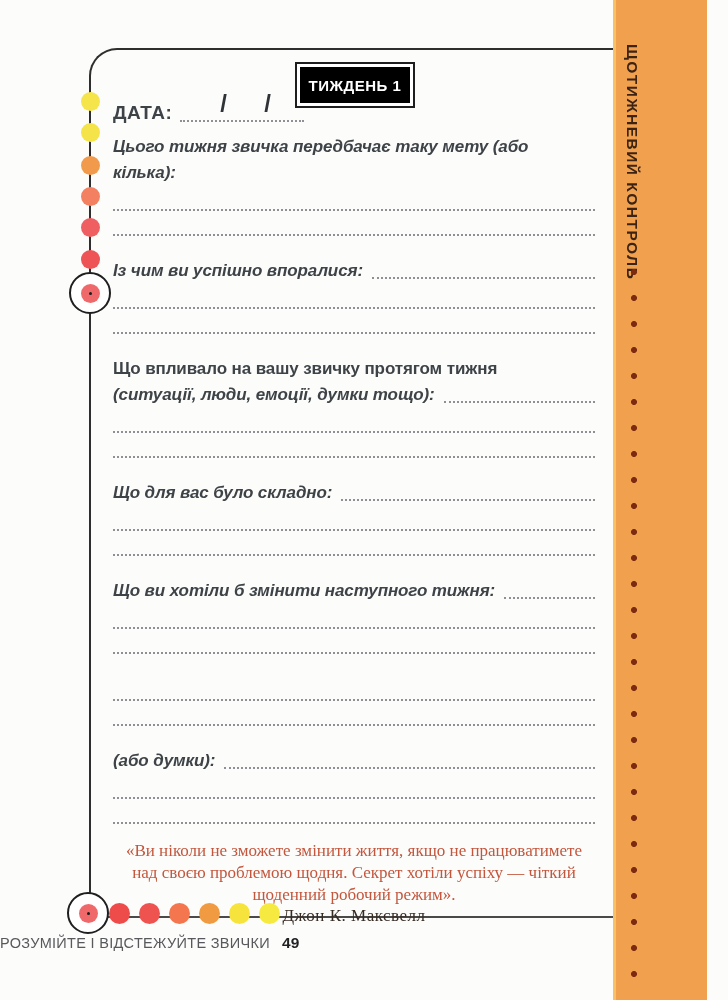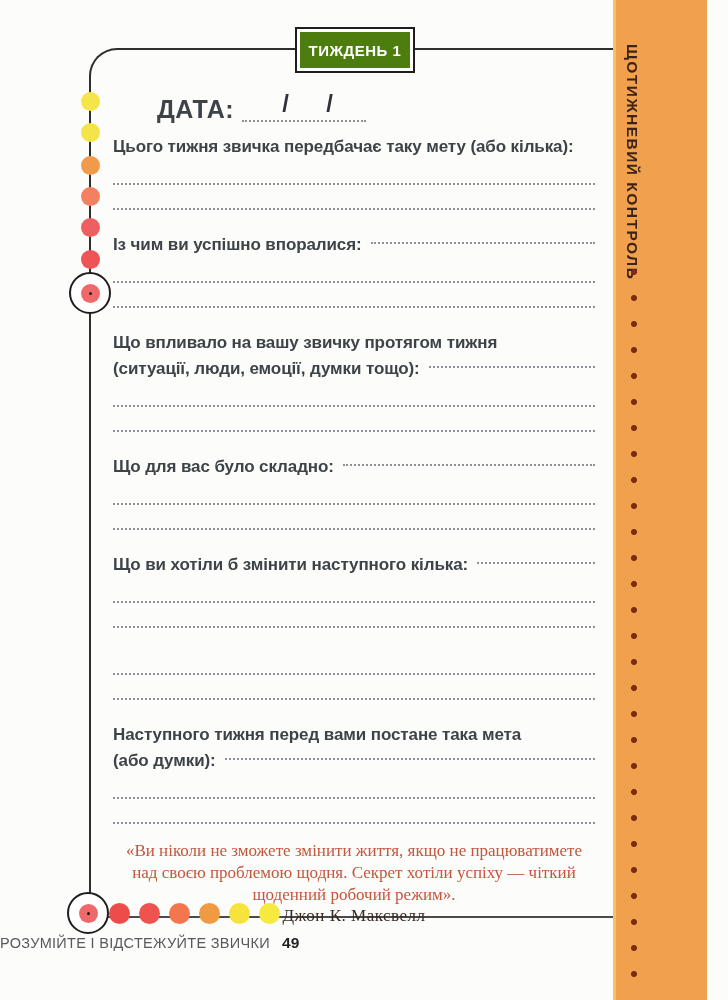--- a/index.html
+++ b/index.html
@@ -65,33 +65,33 @@
   
   .bottom-dot{
     position:absolute; top:903px; width:21px; height:21px; border-radius:50%;
   }
   .b1{left:109px;} .b2{left:139px;} .b3{left:169px;} .b4{left:199px;} .b5{left:229px;} .b6{left:259px;}
 
   
   .content{position:absolute; left:113px; top:90px; width:482px;}
 
   .date-row{display:flex; align-items:flex-end; height:34px; color:#3e4347;}
-  .date-label{font-weight:bold; font-size:25px; letter-spacing:.5px;margin-left:44px;}
+  .date-label{font-weight:bold; font-size:19px; letter-spacing:.5px;}
   .date-fill{
     position:relative; width:124px; margin-left:8px; margin-bottom:2px;
     border-bottom:2px dotted #8d9196; height:20px;
   }
   .slash{
     position:absolute; bottom:2px; font-size:24px; font-weight:bold; color:#2f3337;
   }
   .s1{left:40px;} .s2{left:84px;}
 
   .q{margin-top:22px;}
   .q-first{margin-top:10px;}
-  .qline{display:flex; align-items:center;}
+  .qline{display:flex; align-items:flex-end;font-style:italic;}
   .qtext{
     font-weight:bold; font-size:17px; line-height:26px; color:#3e4347;
     letter-spacing:-0.1px; white-space:nowrap;
   }
   .qwrap{white-space:normal;}
   .hfill{flex:1; border-bottom:2px dotted #8d9196; margin:0 0 5px 9px; min-width:20px;}
   .dl{height:23px; border-bottom:2px dotted #8d9196;}
 
   
   .quote{
@@ -113,21 +113,21 @@
 
 <div class="page">
 
   <div class="frame"></div>
 
   <div class="sidebar" style="background: rgb(241, 160, 78);">
     <div class="sidebar-label" style="color: rgb(60, 35, 19);">ЩОТИЖНЕВИЙ КОНТРОЛЬ</div>
     <div class="sidebar-dots"></div>
   </div>
 
-  <div class="badge" style="background: #4d7c0f;">ТИЖДЕНЬ 1</div>
+  <div class="badge" style="background: #000000; margin-top: 35px;">ТИЖДЕНЬ 1</div>
 
   <div class="rail-dot d1" style="background: rgb(246, 228, 75);"></div>
   <div class="rail-dot d2" style="background: rgb(245, 227, 74);"></div>
   <div class="rail-dot d3" style="background: rgb(242, 154, 76);"></div>
   <div class="rail-dot d4" style="background: rgb(242, 128, 97);"></div>
   <div class="rail-dot d5" style="background: rgb(239, 95, 98);"></div>
   <div class="rail-dot d6" style="background: rgb(238, 83, 86);"></div>
   <div class="ring ring-left">
     <div class="ring-core" style="background: rgb(240, 105, 106);"></div>
   </div>
@@ -183,34 +183,33 @@
       <div class="qline">
         <span class="qtext">Що для вас було складно:</span>
         <span class="hfill"></span>
       </div>
       <div class="dl"></div>
       <div class="dl"></div>
     </div>
 
     <div class="q">
       <div class="qline">
-        <span class="qtext">Що ви хотіли б змінити наступного кілька:</span>
-        <span class="hfill"></span>
-      </div>
-      <div class="dl"></div>
-      <div class="dl"></div>
-    </div>
-
-    <div class="q">
-      <div class="dl"></div>
-      <div class="dl"></div>
-    </div>
-
-    <div class="q">
-      <div class="qtext">Наступного тижня перед вами постане така мета</div>
+        <span class="qtext">Що ви хотіли б змінити наступного тижня:</span>
+        <span class="hfill"></span>
+      </div>
+      <div class="dl"></div>
+      <div class="dl"></div>
+    </div>
+
+    <div class="q">
+      <div class="dl"></div>
+      <div class="dl"></div>
+    </div>
+
+    <div class="q">
       <div class="qline">
         <span class="qtext">(або думки):</span>
         <span class="hfill"></span>
       </div>
       <div class="dl"></div>
       <div class="dl"></div>
     </div>
 
     <div class="quote">
       <div class="quote-text" style="color: rgb(195, 86, 60);">«Ви ніколи не зможете змінити життя, якщо не працюватимете над своєю проблемою щодня. Секрет хотіли успіху — чіткий щоденний робочий режим».</div>

